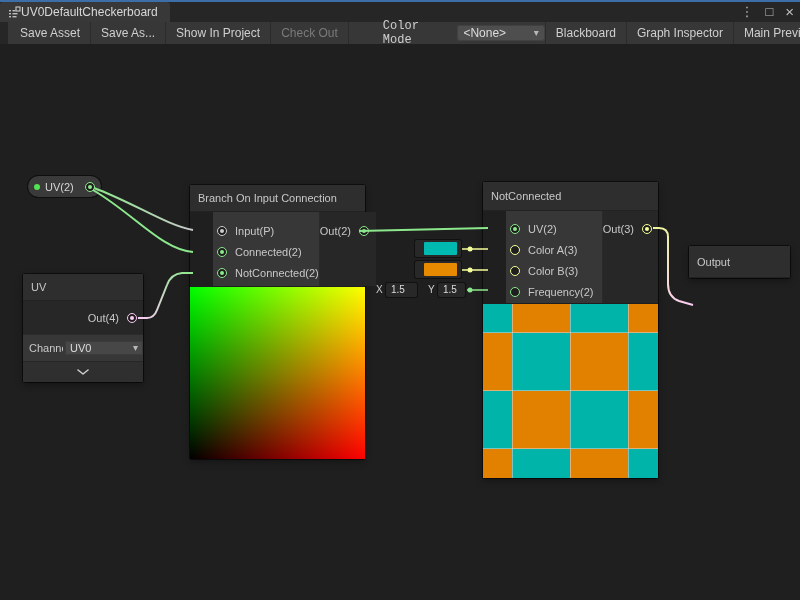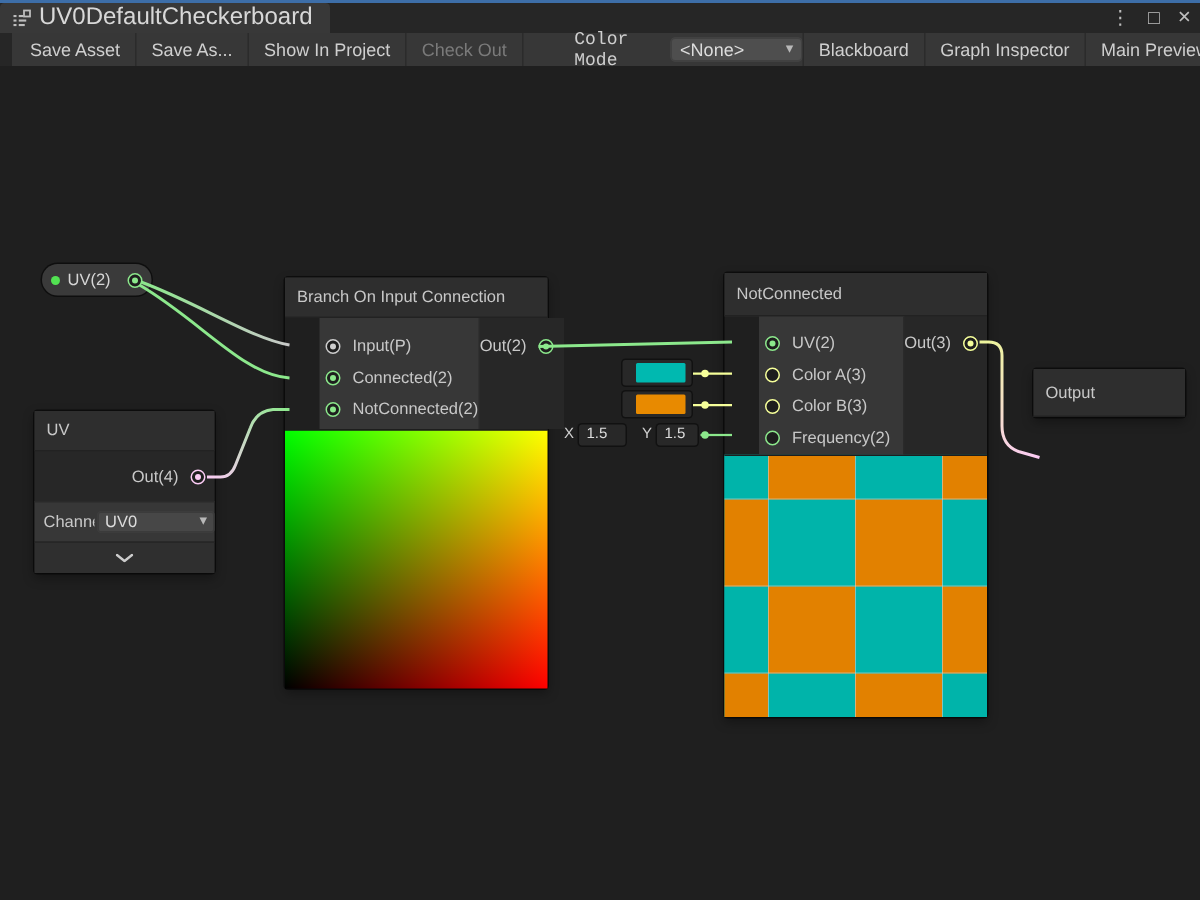--- a/index.html
+++ b/index.html
@@ -2,37 +2,37 @@
 <html><head>
 <meta charset="utf-8">
 <style>
   html,body{margin:0;padding:0;background:#111;}
   .window{position:relative;width:800px;height:600px;background:#262626;overflow:hidden;
           font-family:"Liberation Sans",sans-serif;-webkit-font-smoothing:antialiased;}
   .focus-line{position:absolute;left:0;top:0;width:800px;height:2px;background:#3d6ea8;}
 
   
   .tabbar{position:absolute;left:0;top:2px;width:800px;height:20px;background:#262626;display:flex;}
-  .tab{height:20px;background:#383838;display:flex;align-items:center;gap:5px;padding:0 12px 0 8px;
-       color:#d8d8d8;font-size:16px;border-radius:3px 3px 0 0;}
+  .tab{height:20px;background:#383838;display:flex;align-items:center;gap:0;padding:0 12px 0 8px;
+       color:#d8d8d8;font-size:12px;border-radius:3px 3px 0 0;}
   .tab-icon svg{display:block}
   .win-controls{position:absolute;right:6px;top:0;height:20px;display:flex;align-items:center;gap:12px;
                 color:#bdbdbd;font-size:13px;}
   .win-controls span{cursor:default;line-height:20px;}
 
   
   .toolbar{position:absolute;left:8px;top:22px;width:800px;height:22px;background:#373737;
            border-bottom:1px solid #fdba74;display:flex;align-items:stretch;color:#cfcfcf;font-size:12px;}
   .tbtn{display:flex;align-items:center;padding:0 10px;border-right:1px solid #2b2b2b;white-space:nowrap;}
   .tbtn.first{margin-left:2px;}
   .tbtn.disabled{color:#7a7a7a;}
   .cm-group{display:flex;align-items:center;margin-left:26px;}
   .cm-label{padding:0 8px;font-family:Liberation Mono, monospace;}
   .dropdown{background:#4e4e4e;border-radius:3px;box-shadow:inset 0 0 0 1px #414141;
-            display:flex;align-items:center;justify-content:space-between;color:#dcdcdc;}
+            display:flex;align-items:center;justify-content:space-between;color:#dcdcdc;margin-left:10px;}
   .cm-dropdown{width:96px;height:16px;align-self:center;padding:0 6px;font-size:12px;}
   .right-group{margin-left:auto;display:flex;align-items:stretch;}
   .right-group .tbtn{border-right:none;border-left:1px solid #2b2b2b;}
   .arrow{font-size:10px;color:#b8b8b8;line-height:1;}
 
   
   .canvas{position:absolute;left:0;top:44px;width:800px;height:556px;background:#1f1f1f;overflow:hidden;}
 
   
   .node{position:absolute;font-size:11px;color:#c8c8c8;border-radius:2px;

